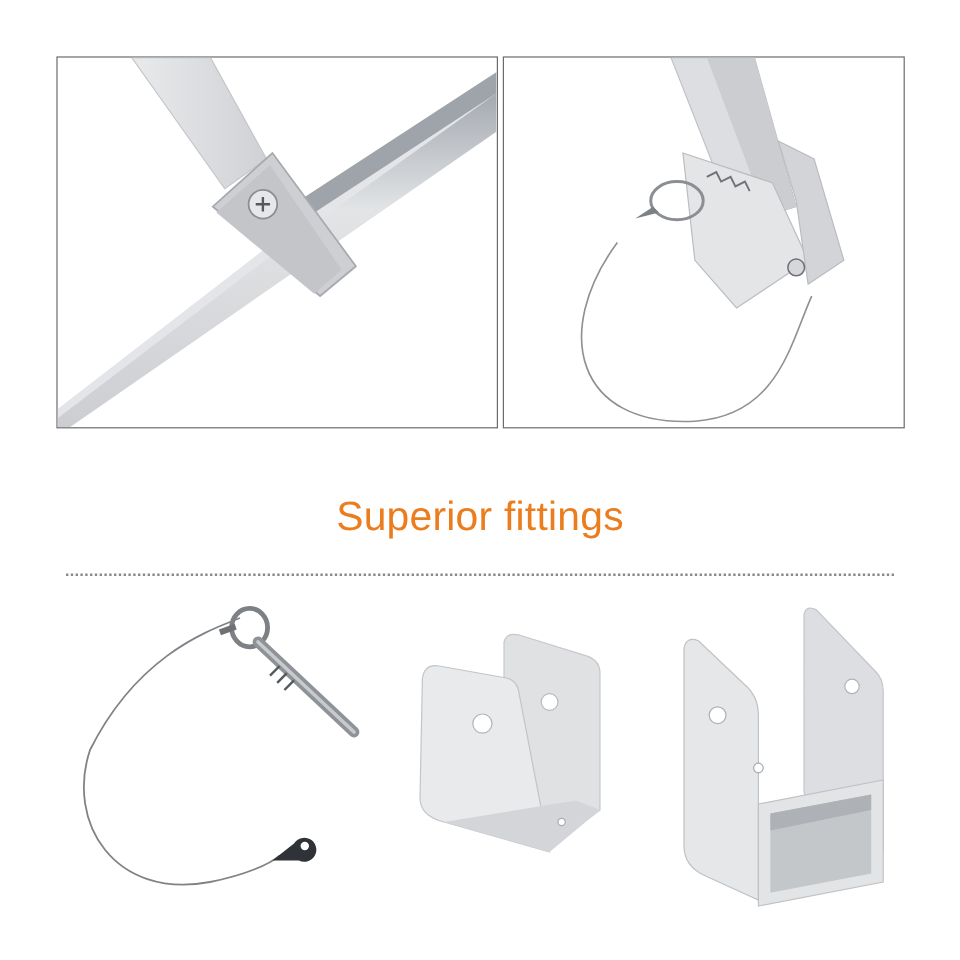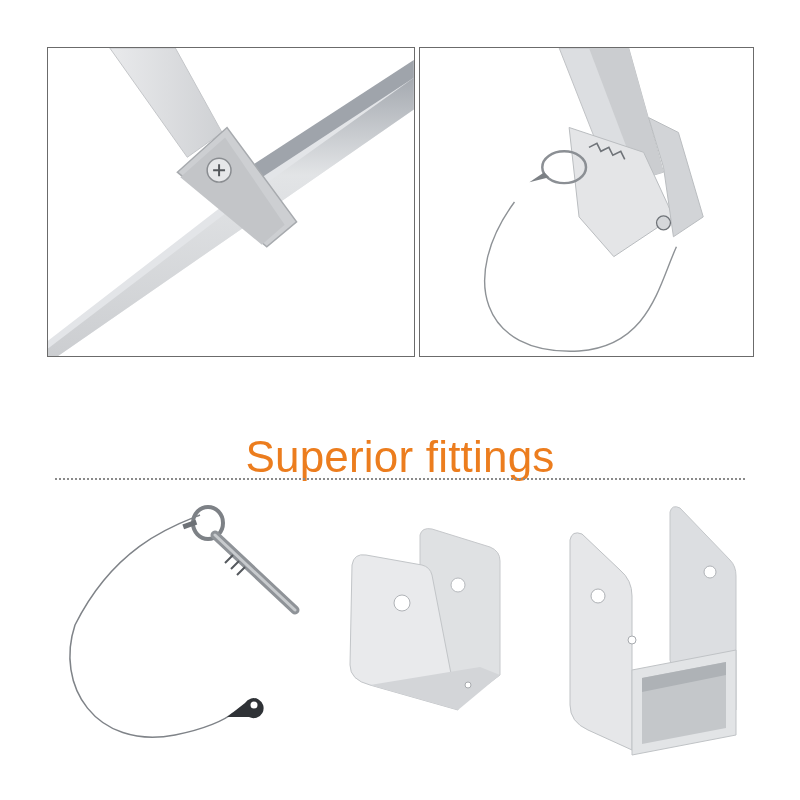--- a/index.html
+++ b/index.html
@@ -1,21 +1,21 @@
 <!DOCTYPE html>
 <html><head>
   <meta charset="utf-8">
   <style>
     html, body { margin: 0; padding: 0; background: #ffffff; }
     body { width: 800px; height: 800px; position: relative; overflow: hidden; font-family: "Liberation Sans", sans-serif; }
     .frame { position: absolute; top: 47px; height: 310px; border: 1.5px solid #6b6b6b; background: #fff; overflow: hidden; box-sizing: border-box; }
     #frame-left { left: 47px; width: 368px; }
     #frame-right { left: 419px; width: 335px; }
     .frame svg, .product svg { position: absolute; left: 0; top: 0; width: 100%; height: 100%; }
-    .title { position: absolute; left: 0; width: 800px; top: 432px; text-align: center; font-size: 44px; color: #ec7d1e; letter-spacing: 0.2px; }
+    .title { position: absolute; left: 0; width: 800px; top: 412px; text-align: center; font-size: 34px; color: #ec7d1e; letter-spacing: 0.2px; }
     .dotted { position: absolute; left: 55px; width: 690px; top: 478px; border-top: 2px dotted #8a8a8a; height: 0; }
     .product { position: absolute; }
     #product-pin { left: 55px; top: 495px; width: 265px; height: 260px; }
     #product-bracket-short { left: 340px; top: 525px; width: 170px; height: 200px; }
     #product-bracket-tall { left: 560px; top: 500px; width: 185px; height: 265px; }
   </style>
 </head>
 <body>
 
 <div class="frame" id="frame-left">

